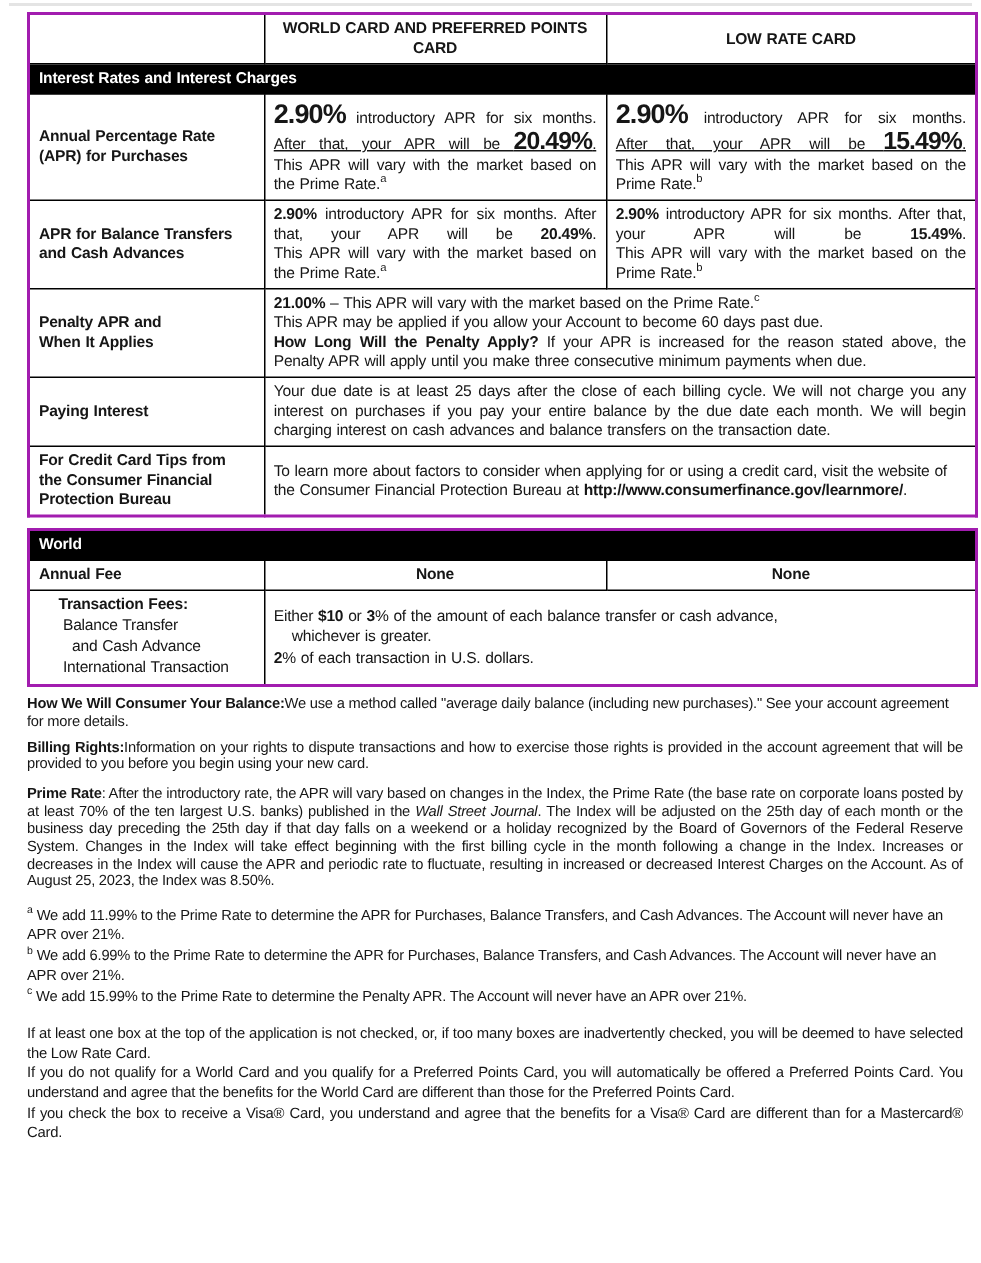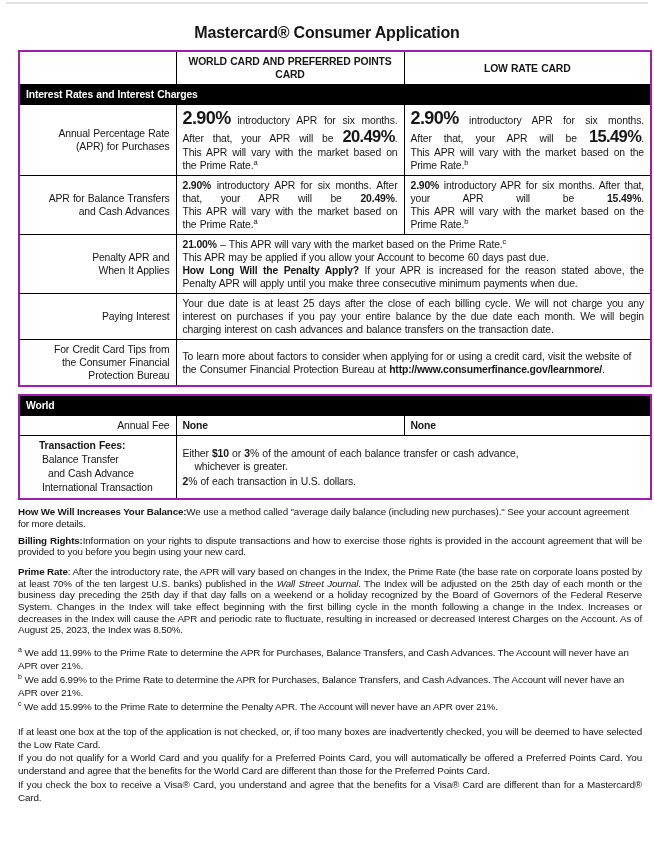--- a/index.html
+++ b/index.html
@@ -23,42 +23,42 @@
   table.sched td {
     border:1px solid #000; padding:3px 6px;
     font-size:10.4px; line-height:13px; letter-spacing:-0.15px;
     vertical-align:middle; word-spacing:0.5px;
   }
   td.header-cell { font-weight:bold; text-align:center; font-size:10px; line-height:12px; padding:7px 4px; }
   td.bar {
     background:#000; color:#fff; font-weight:bold; font-size:10.5px;
     padding:2px 4px; line-height:13px; letter-spacing:0.1px;
   }
-  td.rlabel { font-weight:normal; white-space:pre-line; line-height:12.5px; padding-left:5px;text-align:right; }
+  td.rlabel { font-weight:bold; white-space:pre-line; line-height:12.5px; padding-left:5px; }
   td.vtop { vertical-align:top; }
 
   .big  { font-size:18px; font-weight:bold; letter-spacing:-0.6px; line-height:21px; }
   .big2 { font-size:16.5px; font-weight:bold; letter-spacing:-0.6px; }
   .b { font-weight:bold;text-align:right; }
   .it { font-style:italic; }
   .just { text-align:justify; }
   .jall { text-align:justify; text-align-last:justify; }
   sup.fn { font-size:7.5px; vertical-align:super; line-height:0; letter-spacing:0; }
 
   .apr-cell { padding:4px 7px 3px 7px; vertical-align:top; }
-  .apr-cell .l2 { margin-top:1px; }
+  .apr-cell .l2 { margin-top:1px;text-decoration:underline; }
   .apr-cell .l3 { margin-top:2px; line-height:12.5px; }
 
   .bt-cell { vertical-align:top; padding-top:3px; line-height:12.6px; }
   .pen-cell { vertical-align:top; line-height:14px; padding-top:2px; }
   .pay-cell { line-height:13px; }
   .cfpb-cell { line-height:12.8px; }
 
   
-  td.none-cell { font-weight:bold; text-align:left; padding:4px 2px;margin-top:28px; }
+  td.none-cell { font-weight:bold; text-align:center; padding:4px 2px;margin-top:28px; }
   .fee-head { font-weight:bold; }
   .fee-item0 { padding-left:3px; }
   .fee-item1 { padding-left:9px; }
   .fee-item2 { padding-left:3px; }
   .tx-right { vertical-align:top; padding-top:15px; line-height:14px; }
   .tx-l2 { padding-left:12px; }
   .tx-l3 { margin-top:2px; }
   .pf-left { vertical-align:top; line-height:14px; }
   .pf-right { vertical-align:top; padding-top:17px; line-height:14px; }
 
@@ -75,21 +75,20 @@
 
   .paras { margin:12px 12px 0 18px; }
   .para { font-size:9.9px; line-height:13.2px; letter-spacing:-0.15px; text-align:justify; }
 </style>
 </head>
 <body>
 
 <div class="page">
   <div class="scan-edge"></div>
 
-  <div class="doc-title">Mastercard® Consumer Application</div>
 
   <table class="sched">
     <colgroup>
       <col style="width:157px">
         <col style="width:228px">
         <col style="width:247px">
     </colgroup>
     <tbody>
         <tr>
       <td></td>
@@ -180,21 +179,21 @@
         <div><span>Either </span><span class="b">$10</span><span> or </span><span class="b">3</span><span>% of the amount of each balance transfer or cash advance,</span></div>
         <div class="tx-l2">whichever is greater.</div>
         <div class="tx-l3"><span class="b">2</span><span>% of each transaction in U.S. dollars.</span></div>
       </td>
     </tr>
   </tbody>
     </table>
 
   <div class="notes">
     <div class="note note-balance">
-      <span class="b">How We Will Increases Your Balance:</span><span>We use a method called "average daily balance (including new purchases)." See your account agreement for more details.</span>
+      <span class="b">How We Will Consumer Your Balance:</span><span>We use a method called "average daily balance (including new purchases)." See your account agreement for more details.</span>
     </div>
     <div class="note note-billing">
       <span class="b">Billing Rights:</span><span>Information on your rights to dispute transactions and how to exercise those rights is provided in the account agreement that will be provided to you before you begin using your new card.</span>
     </div>
     <div class="note note-prime">
       <span class="b">Prime Rate</span><span>: After the introductory rate, the APR will vary based on changes in the Index, the Prime Rate (the base rate on corporate loans posted by at least 70% of the ten largest U.S. banks) published in the </span><span class="it">Wall Street Journal</span><span>. The Index will be adjusted on the 25th day of each month or the business day preceding the 25th day if that day falls on a weekend or a holiday recognized by the Board of Governors of the Federal Reserve System. Changes in the Index will take effect beginning with the first billing cycle in the month following a change in the Index. Increases or decreases in the Index will cause the APR and periodic rate to fluctuate, resulting in increased or decreased Interest Charges on the Account. As of August 25, 2023, the Index was 8.50%.</span>
     </div>
   </div>
 
   <div class="footnotes">

